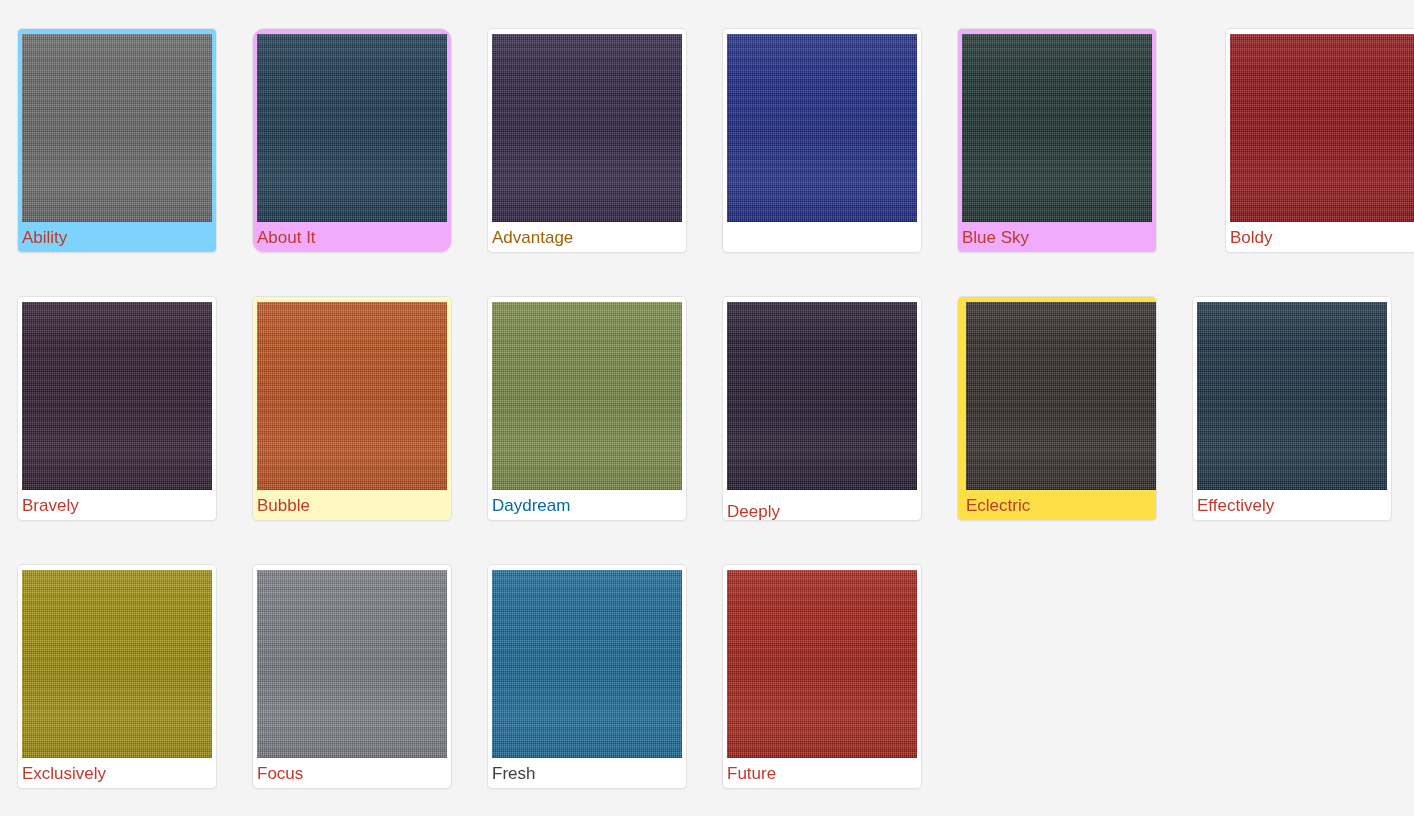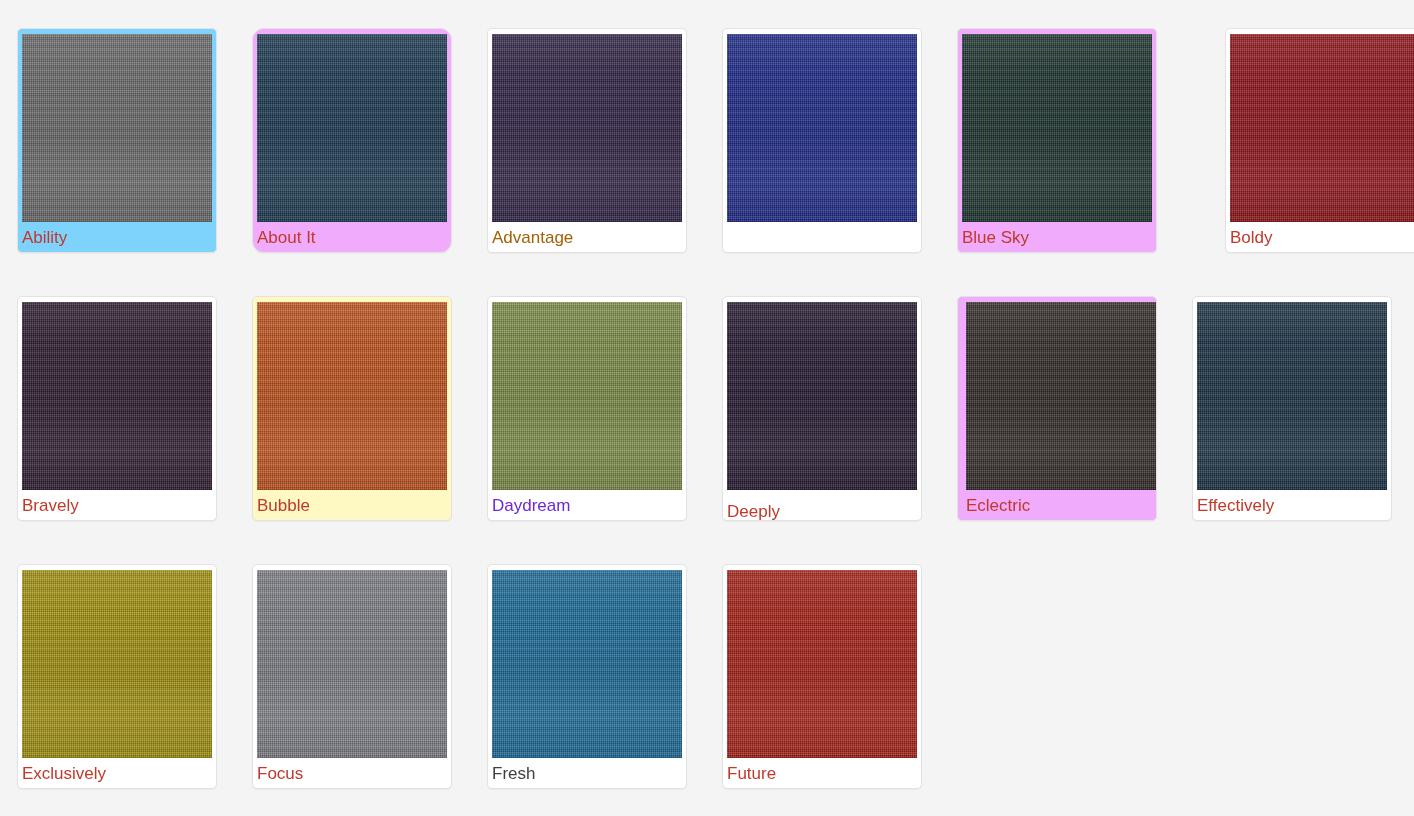--- a/index.html
+++ b/index.html
@@ -169,31 +169,31 @@
         <div class="swatch-sheen"></div>
       </div>
       <div class="swatch-label" style="color: rgb(192, 57, 43);">Bubble</div>
     </div>
     <div class="swatch-card" style="background: rgb(255, 255, 255); border-color: rgb(226, 226, 226);">
       <div class="swatch-figure">
         <div class="swatch-color" style="background: rgb(129, 146, 75);"></div>
         <div class="swatch-weave"></div>
         <div class="swatch-sheen"></div>
       </div>
-      <div class="swatch-label" style="color: #6d28d9;">Daydream</div>
+      <div class="swatch-label" style="color: #0369a1;">Daydream</div>
     </div>
     <div class="swatch-card" style="background: rgb(255, 255, 255); border-color: rgb(226, 226, 226);">
       <div class="swatch-figure">
         <div class="swatch-color" style="background: rgb(38, 26, 51);"></div>
         <div class="swatch-weave"></div>
         <div class="swatch-sheen"></div>
       </div>
       <div class="swatch-label" style="color: rgb(192, 57, 43); margin-top: 12px;">Deeply</div>
     </div>
-    <div class="swatch-card" style="background: #f0abfc; border-color: rgb(226, 226, 226); padding-left: 8px;">
+    <div class="swatch-card" style="background: #fde047; border-color: rgb(226, 226, 226); padding-left: 8px;">
       <div class="swatch-figure">
         <div class="swatch-color" style="background: rgb(51, 43, 40);"></div>
         <div class="swatch-weave"></div>
         <div class="swatch-sheen"></div>
       </div>
       <div class="swatch-label" style="color: rgb(192, 57, 43);">Eclectric</div>
     </div>
     <div class="swatch-card" style="background: rgb(255, 255, 255); border-color: rgb(226, 226, 226);">
       <div class="swatch-figure">
         <div class="swatch-color" style="background: rgb(27, 51, 71);"></div>

